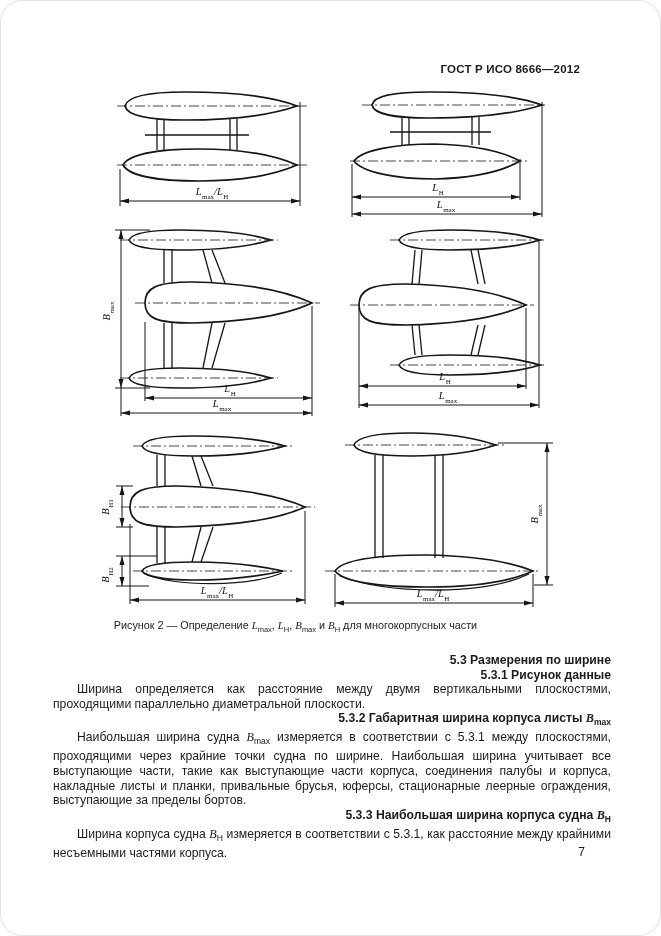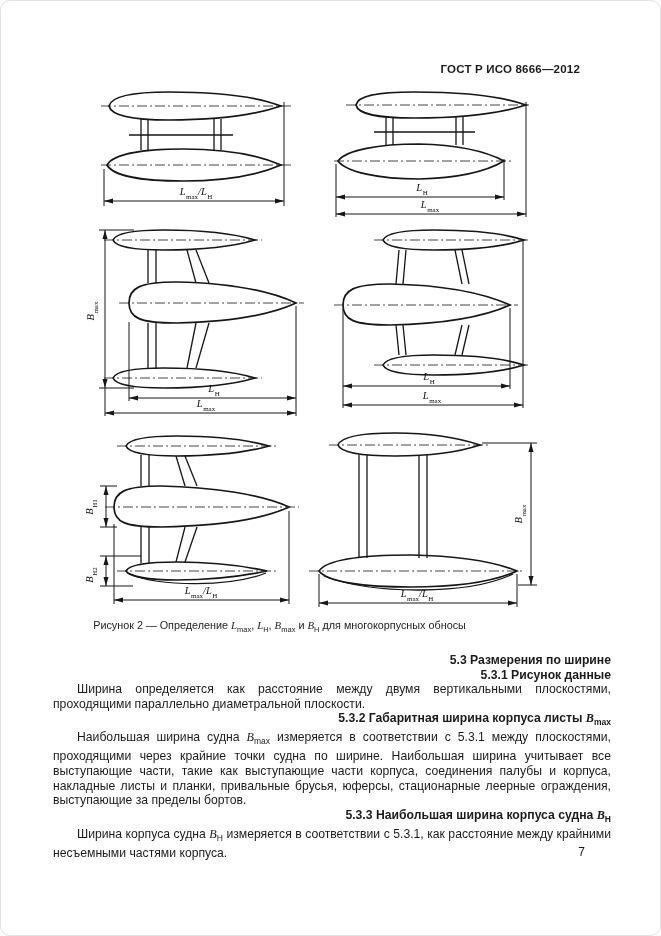--- a/index.html
+++ b/index.html
@@ -1,20 +1,20 @@
 <!DOCTYPE html>
 <html><head>
 <meta charset="utf-8">
 <style>
   html,body{margin:0;padding:0;background:#fff;}
   .page{position:relative;width:661px;height:936px;background:#fff;border:1px solid #e2e2e2;
-        border-radius:10px;box-sizing:border-box;overflow:hidden;
+        border-radius:22px;box-sizing:border-box;overflow:hidden;
         font-family:"Liberation Sans",sans-serif;color:#1b1b1b;}
   .hdr{position:absolute;top:62px;right:80px;font-size:11.5px;font-weight:bold;letter-spacing:.2px;}
-  .fig{position:absolute;left:0;top:85px;width:557px;height:560px;}
+  .fig{position:absolute;left:16px;top:85px;width:557px;height:560px;}
   .diag{position:absolute;}
   .diag svg{display:block;}
   .dl{position:absolute;font-family:"Liberation Serif",serif;font-style:italic;font-size:10.5px;
       color:#111;white-space:nowrap;line-height:1;}
   .dl sub{font-style:normal;font-size:7px;position:relative;top:1px;margin-left:.5px;}
   .ctr{transform:translateX(-50%);}
   .vrt{transform:translate(-50%,-50%) rotate(-90deg);}
   .cap{position:absolute;top:533px;left:0;width:100%;text-align:center;font-size:10.8px;color:#222;}
   .cap i{font-family:"Liberation Serif",serif;}
   .cap sub{font-size:7.5px;}
@@ -208,21 +208,21 @@
         <line class="dm" x1="10" y1="145" x2="10" y2="178"></line>
           <line class="dm" x1="208" y1="145" x2="208" y2="178"></line>
         <line class="dm" x1="10" y1="174" x2="208" y2="174"></line>
         <polygon points="10,174 19,171.4 19,176.6"></polygon>
           <polygon points="208,174 199,171.4 199,176.6"></polygon>
       </svg>
       <span class="dl vrt" style="left:212px;top:85px;"><i>B</i><sub>max</sub></span>
       <span class="dl ctr" style="left:108px;top:160px;"><i>L</i><sub>max</sub><span>/</span><i>L</i><sub>Н</sub></span>
     </div>
 
-    <div class="cap"><span>Рисунок 2 — Определение </span><i>L</i><sub>max</sub><span>, </span><i>L</i><sub>Н</sub><span>, </span><i>B</i><sub>max</sub><span> и </span><i>B</i><sub>Н</sub><span> для многокорпусных обносы</span></div>
+    <div class="cap"><span>Рисунок 2 — Определение </span><i>L</i><sub>max</sub><span>, </span><i>L</i><sub>Н</sub><span>, </span><i>B</i><sub>max</sub><span> и </span><i>B</i><sub>Н</sub><span> для многокорпусных части</span></div>
   </div>
 
   <div class="bt">
     <p class="h"><b>5.3 Размерения по ширине</b></p>
     <p class="h"><b>5.3.1 Рисунок данные</b></p>
     <p>Ширина определяется как расстояние между двумя вертикальными плоскостями, проходящими параллельно диаметральной плоскости.</p>
     <p class="h"><b><span>5.3.2 Габаритная ширина корпуса листы </span><i class="sym">B</i><sub>max</sub></b></p>
     <p><span>Наибольшая ширина судна </span><i class="sym">B</i><sub>max</sub><span> измеряется в соответствии с 5.3.1 между плоскостями, проходящими через крайние точки судна по ширине. Наибольшая ширина учитывает все выступающие части, такие как выступающие части корпуса, соединения палубы и корпуса, накладные листы и планки, привальные брусья, юферсы, стационарные леерные ограждения, выступающие за пределы бортов.</span></p>
     <p class="h"><b><span>5.3.3 Наибольшая ширина корпуса судна </span><i class="sym">B</i><sub>Н</sub></b></p>
     <p><span>Ширина корпуса судна </span><i class="sym">B</i><sub>Н</sub><span> измеряется в соответствии с 5.3.1, как расстояние между крайними несъемными частями корпуса.</span></p>

